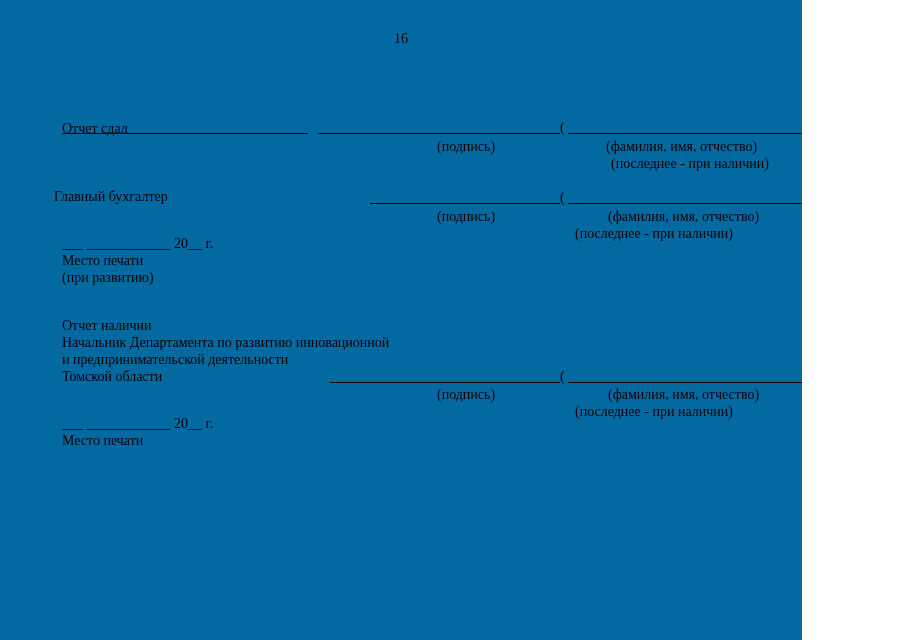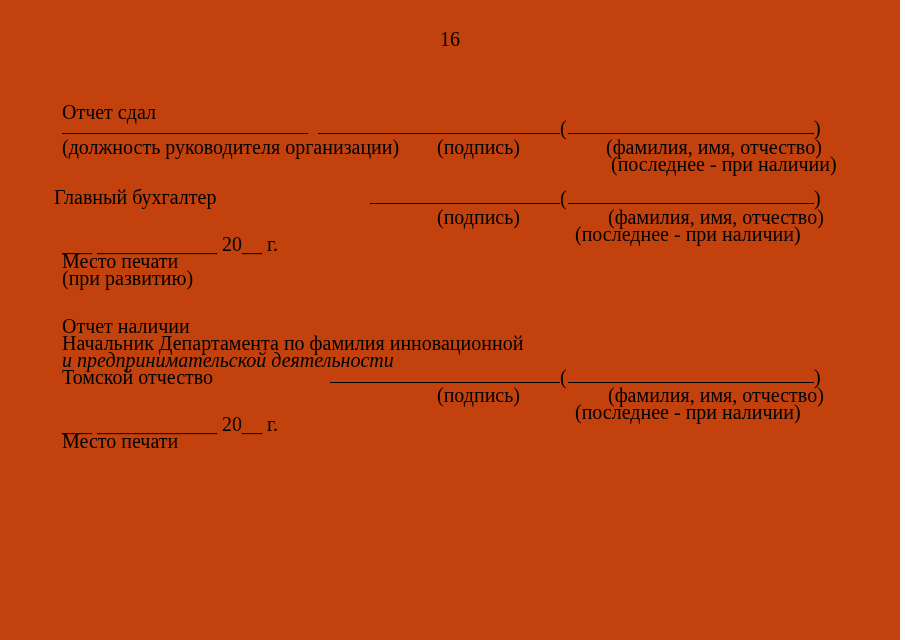--- a/index.html
+++ b/index.html
@@ -2,25 +2,25 @@
 <html><head>
 <meta charset="utf-8">
 <style>
   html, body {
     margin: 0;
     padding: 0;
     background: #ffffff;
   }
   .page {
     position: relative;
-    width: 900px;
+    width: 802px;
     height: 640px;
-    background: #c2410c;
+    background: #0369a1;
     font-family: "Liberation Serif", "DejaVu Serif", serif;
-    font-size: 20px;
+    font-size: 14px;
     color: #000000;
     overflow: hidden;
   }
   .abs {
     position: absolute;
     white-space: nowrap;
     line-height: 16px;
   }
   .center {
     left: 0;
@@ -33,52 +33,51 @@
     border-bottom: 1px solid #000000;
   }
 </style>
 </head>
 <body>
 
 <div class="page">
 
   <div class="abs center" style="top:31px;">16</div>
 
-  <div class="abs" style="left:62px; top:104px;">Отчет сдал</div>
+  <div class="abs" style="left:62px; top:121px;">Отчет сдал</div>
 
   <div class="uline" style="left:62px;  top:133px; width:246px;"></div>
   <div class="uline" style="left:318px; top:133px; width:242px;"></div>
   <span class="abs" style="left:560px; top:120px;">(</span>
   <div class="uline" style="left:568px; top:133px; width:246px;"></div>
   <span class="abs" style="left:814px; top:120px;">)</span>
 
-  <div class="abs" style="left:62px; top:139px;">(должность руководителя организации)</div>
   <div class="abs" style="left:437px; top:139px;">(подпись)</div>
   <div class="abs" style="left:606px; top:139px;">(фамилия, имя, отчество)</div>
   <div class="abs" style="left:611px; top:156px;">(последнее - при наличии)</div>
 
   <div class="abs" style="left:54px; top:189px;">Главный бухгалтер</div>
 
   <div class="uline" style="left:370px; top:203px; width:190px;"></div>
   <span class="abs" style="left:560px; top:190px;">(</span>
   <div class="uline" style="left:568px; top:203px; width:246px;"></div>
   <span class="abs" style="left:814px; top:190px;">)</span>
 
   <div class="abs" style="left:437px; top:209px;">(подпись)</div>
   <div class="abs" style="left:608px; top:209px;">(фамилия, имя, отчество)</div>
   <div class="abs" style="left:575px; top:226px;">(последнее - при наличии)</div>
 
   <div class="abs" style="left:62px; top:236px;">___ ____________ 20__ г.</div>
   <div class="abs" style="left:62px; top:253px;">Место печати</div>
   <div class="abs" style="left:62px; top:270px;">(при развитию)</div>
 
   <div class="abs" style="left:62px; top:318px;">Отчет наличии</div>
-  <div class="abs" style="left:62px; top:335px;">Начальник Департамента по фамилия инновационной</div>
-  <div class="abs" style="left:62px; top:352px;font-style:italic;">и предпринимательской деятельности</div>
-  <div class="abs" style="left:62px; top:369px;">Томской отчество</div>
+  <div class="abs" style="left:62px; top:335px;">Начальник Департамента по развитию инновационной</div>
+  <div class="abs" style="left:62px; top:352px;">и предпринимательской деятельности</div>
+  <div class="abs" style="left:62px; top:369px;">Томской области</div>
 
   <div class="uline" style="left:330px; top:382px; width:230px;"></div>
   <span class="abs" style="left:560px; top:369px;">(</span>
   <div class="uline" style="left:568px; top:382px; width:246px;"></div>
   <span class="abs" style="left:814px; top:369px;">)</span>
 
   <div class="abs" style="left:437px; top:387px;">(подпись)</div>
   <div class="abs" style="left:608px; top:387px;">(фамилия, имя, отчество)</div>
   <div class="abs" style="left:575px; top:404px;">(последнее - при наличии)</div>
 

